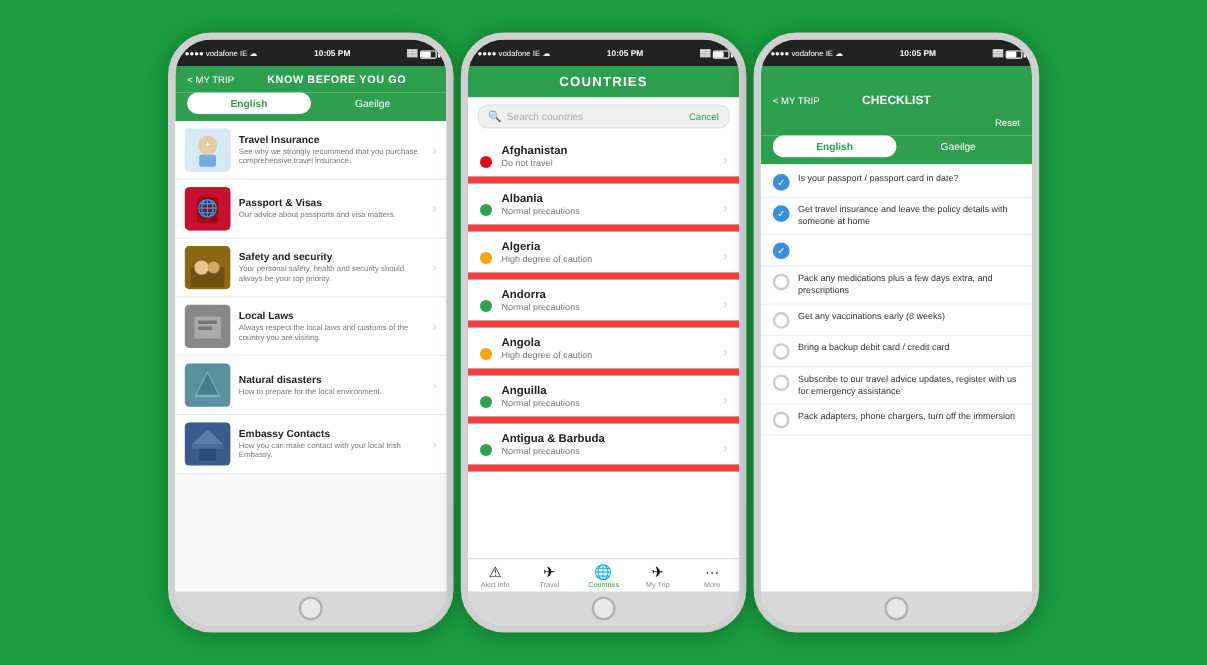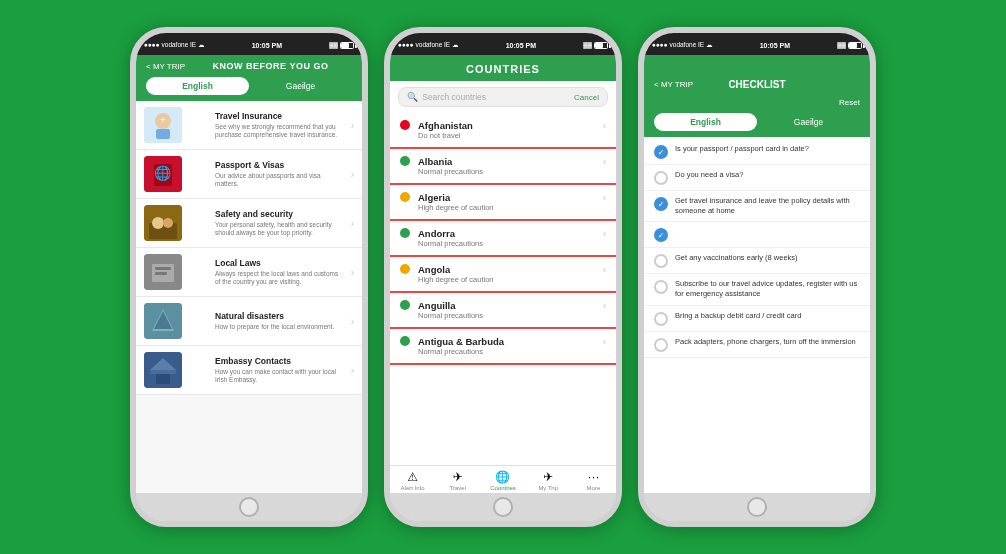--- a/index.html
+++ b/index.html
@@ -8,21 +8,21 @@
       display: flex;
       justify-content: center;
       align-items: center;
       width: 1006px;
       height: 554px;
       font-family: -apple-system, 'Helvetica Neue', Arial, sans-serif;
       overflow: hidden;
     }
     .phones-container {
       display: flex;
-      gap: 16px;
+      gap: 6px;
       align-items: center;
       justify-content: center;
     }
     
     .phone {
       width: 238px;
       height: 500px;
       background: #f0f0f0;
       border-radius: 36px;
       border: 6px solid #d0d0d0;
@@ -114,21 +114,21 @@
       padding: 6px 8px;
       gap: 7px;
     }
     .menu-thumb {
       width: 38px;
       height: 36px;
       border-radius: 4px;
       flex-shrink: 0;
       overflow: hidden;
     }
-    .menu-text { flex: 1; margin-left: 26px; }
+    .menu-text { flex: 1; }
     .menu-title { font-size: 8.5px; font-weight: 700; color: #222; margin-bottom: 2px; }
     .menu-desc { font-size: 6.5px; color: #777; line-height: 1.3; }
     .chevron-right {
       color: #ccc;
       font-size: 10px;
       flex-shrink: 0;
     }
 
     
     .thumb-insurance { background: linear-gradient(135deg, #d4eaf7 0%, #aecfe8 100%); display: flex; align-items: center; justify-content: center; }
@@ -162,23 +162,23 @@
       flex-shrink: 0;
       border: 1px solid #e0e0e0;
     }
     .search-icon { color: #999; font-size: 9px; margin-right: 4px; }
     .search-text { font-size: 8.5px; color: #aaa; flex: 1; }
     .search-cancel { font-size: 8px; color: #2e9e4f; }
 
     .country-list { flex: 1; overflow: hidden; background: white; }
     .country-item {
       display: flex;
-      align-items: flex-start;
+      align-items: flex-end;
       padding: 7px 10px;
-      border-bottom: 2px solid #ef4444;
+      border-bottom: 6px solid #ef4444;
       gap: 8px;
     }
     .status-dot {
       width: 10px; height: 10px;
       border-radius: 50%;
       flex-shrink: 0;
     }
     .dot-red { background: #e8001f; }
     .dot-green { background: #2e9e4f; }
     .dot-yellow { background: #f0a800; }
@@ -523,44 +523,44 @@
         <div class="lang-tab active">English</div>
         <div class="lang-tab">Gaeilge</div>
       </div>
       <div class="checklist-list">
 
         <div class="check-item">
           <div class="check-circle checked">✓</div>
           <span class="check-text">Is your passport / passport card in date?</span>
         </div>
         <div class="check-item">
-          <div class="check-circle"></div>
-          <span class="check-text">Do you need a visa?</span>
-        </div>
-        <div class="check-item">
           <div class="check-circle checked">✓</div>
           <span class="check-text">Get travel insurance and leave the policy details with someone at home</span>
         </div>
         <div class="check-item">
           <div class="check-circle checked">✓</div>
         </div>
         <div class="check-item">
           <div class="check-circle"></div>
+          <span class="check-text">Pack any medications plus a few days extra, and prescriptions</span>
+        </div>
+        <div class="check-item">
+          <div class="check-circle"></div>
           <span class="check-text">Get any vaccinations early (8 weeks)</span>
+        </div>
+        <div class="check-item">
+          <div class="check-circle"></div>
+          <span class="check-text">Bring a backup debit card / credit card</span>
         </div>
         <div class="check-item">
           <div class="check-circle"></div>
           <span class="check-text">Subscribe to our travel advice updates, register with us for emergency assistance</span>
         </div>
         <div class="check-item">
           <div class="check-circle"></div>
-          <span class="check-text">Bring a backup debit card / credit card</span>
-        </div>
-        <div class="check-item">
-          <div class="check-circle"></div>
           <span class="check-text">Pack adapters, phone chargers, turn off the immersion</span>
         </div>
 
       </div>
     </div>
     <div class="phone-home-btn">
       <div class="home-circle"></div>
     </div>
   </div>
 

